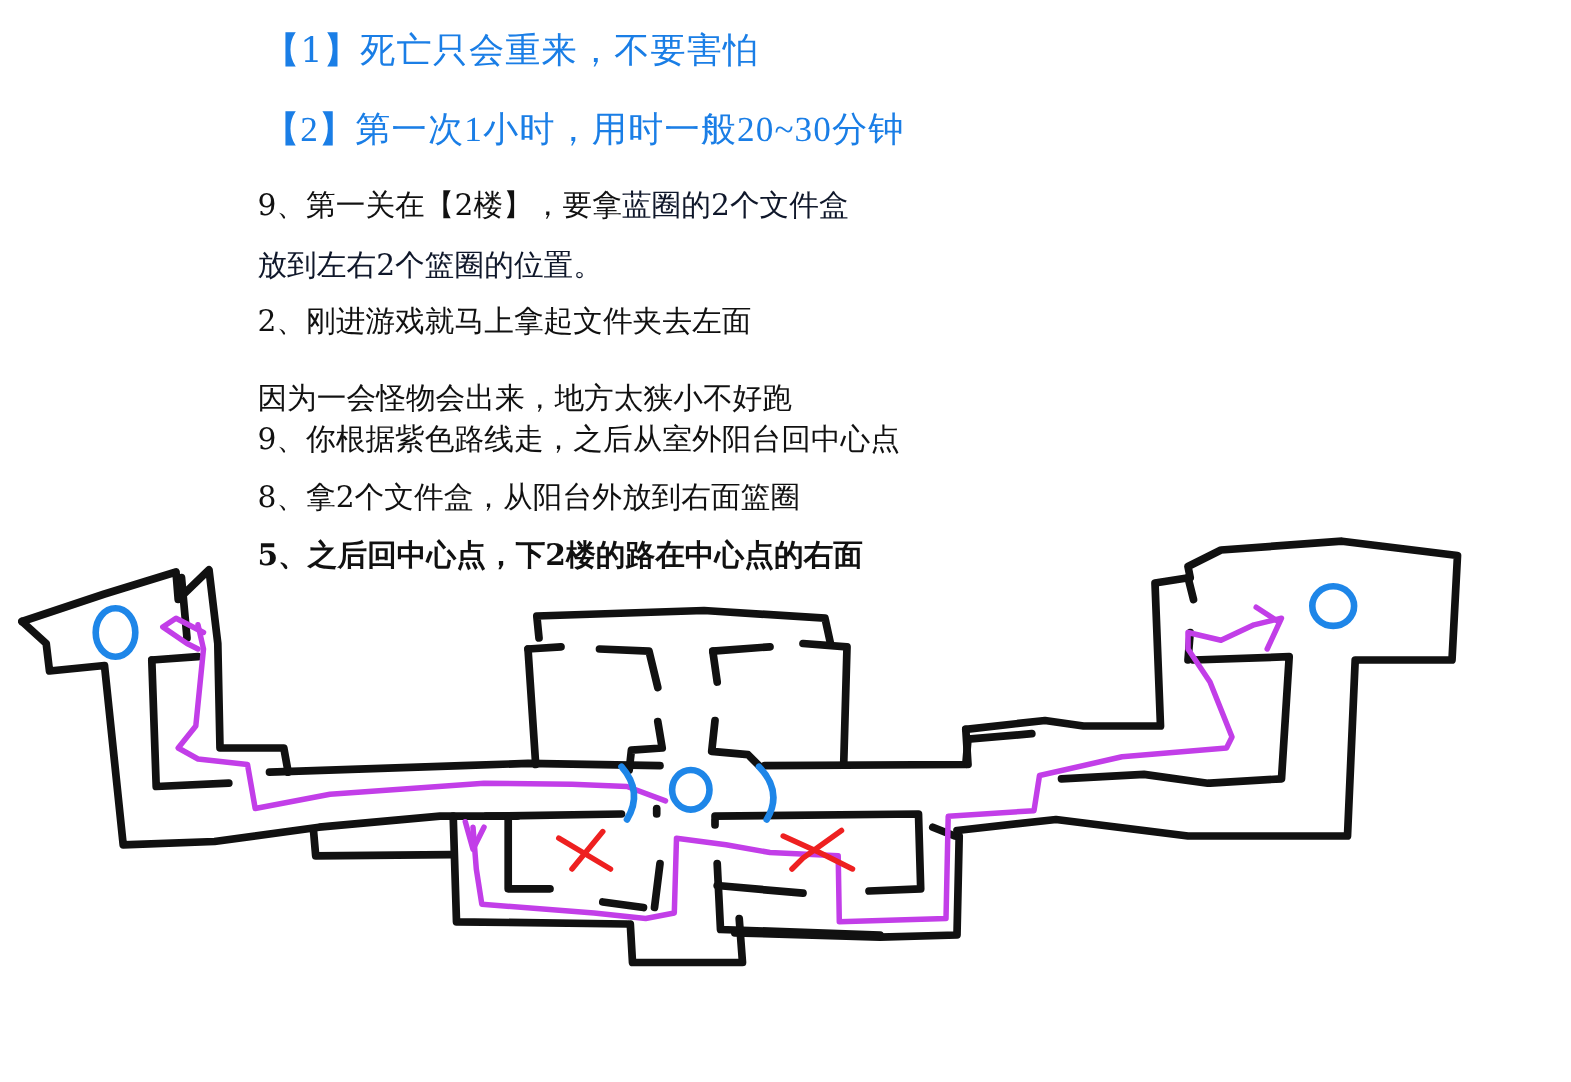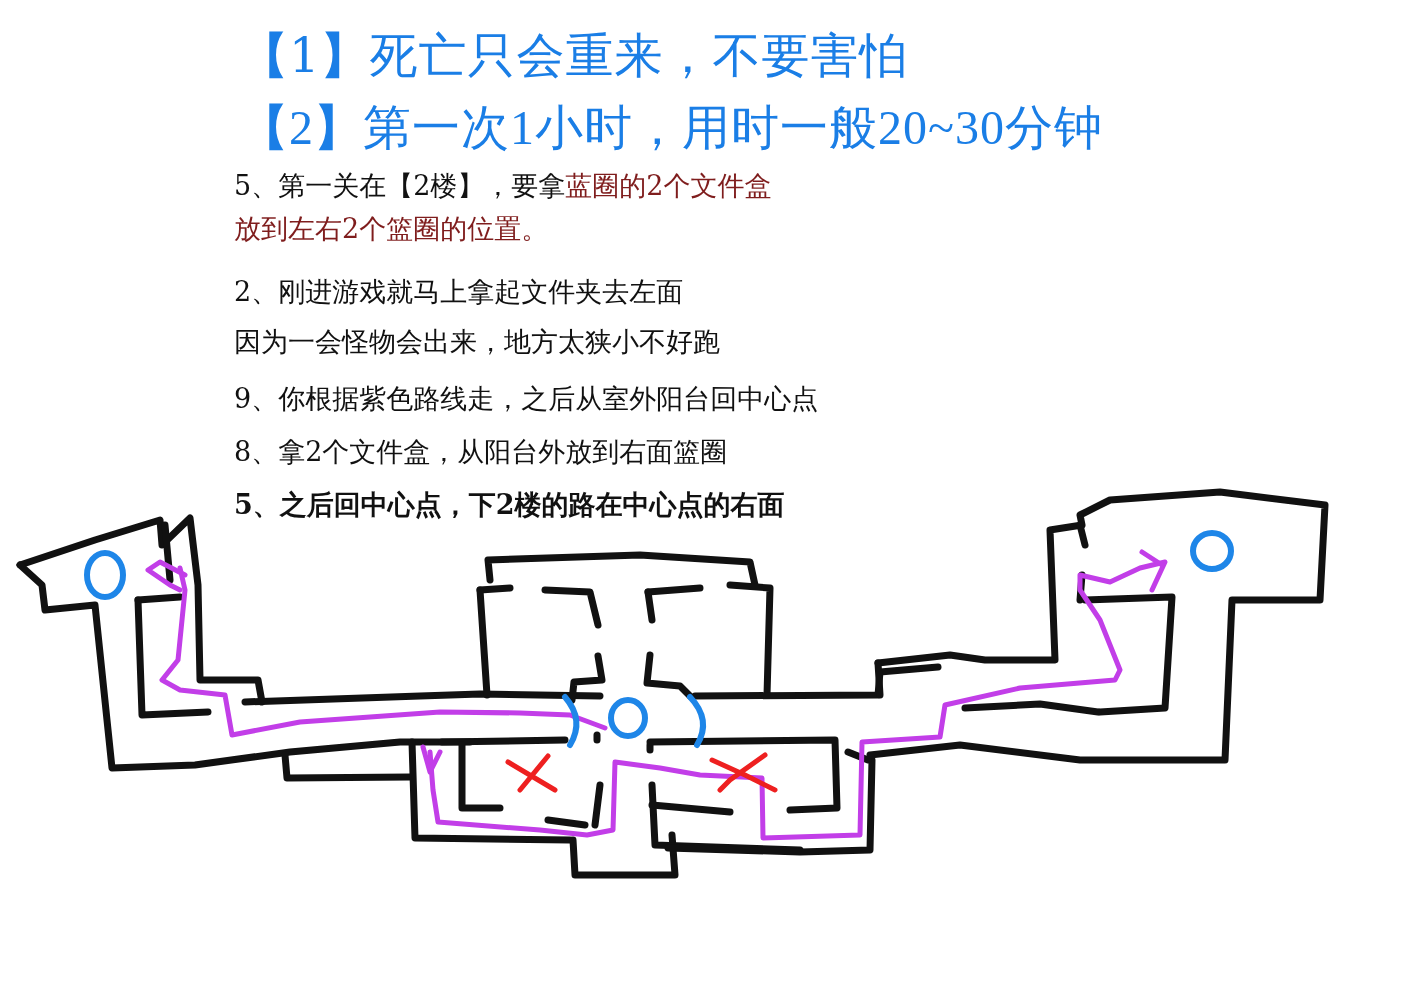--- a/index.html
+++ b/index.html
@@ -1,46 +1,46 @@
 <!DOCTYPE html>
 <html><head>
   <meta charset="utf-8">
   <style>
     html, body { margin: 0; padding: 0; background: #ffffff; }
     body { width: 1428px; height: 984px; position: relative; overflow: hidden; font-family: "DejaVu Serif", "Liberation Serif", serif; }
-    .tip { position: absolute; left: 240px; font-size: 48px; color: #1a7ee6; white-space: nowrap; letter-spacing: 1px; }
+    .tip { position: absolute; left: 240px; font-size: 32px; color: #1a7ee6; white-space: nowrap; letter-spacing: 1px; }
     .tip .br { color: #1a7ee6; font-weight: bold; }
     .tip1 { top: 24px; }
     .tip2 { top: 96px; font-family: Liberation Serif, serif; }
     .step { position: absolute; left: 234px; font-size: 27px; color: #111111; white-space: nowrap; }
-    .hl { color: #7f1d1d; text-align: center; }
+    .hl { color: #0f172a; text-align: center; }
     .s1 { top: 168px; }
-    .s1b { top: 211px; }
+    .s1b { top: 223px; }
     .s2 { top: 274px; text-align: center; }
-    .s2b { top: 324px; }
+    .s2b { top: 344px; }
     .s3 { top: 381px; }
     .s4 { top: 434px; }
     .s5 { top: 487px; font-weight: bold; }
     svg.map { position: absolute; left: 0; top: 0; }
     .wall { fill: none; stroke: #111; stroke-width: 7; stroke-linecap: round; stroke-linejoin: round; }
     .route { fill: none; stroke: #c23ee8; stroke-width: 5; stroke-linecap: round; stroke-linejoin: round; }
     .target { fill: none; stroke: #1e86e8; stroke-width: 6; stroke-linecap: round; }
     .danger { fill: none; stroke: #ee2020; stroke-width: 5; stroke-linecap: round; }
   </style>
 </head>
 <body>
 
 <div class="tip tip1">
   <span class="br">【</span><span>1</span><span class="br">】</span><span>死亡只会重来，不要害怕</span>
 </div>
 <div class="tip tip2">
   <span class="br">【</span><span>2</span><span class="br">】</span><span>第一次1小时，用时一般20~30分钟</span>
 </div>
 
-<div class="step s1"><span>5、第一关在【2楼】，要拿</span><span class="hl">蓝圈的2个文件盒</span></div>
+<div class="step s1"><span>9、第一关在【2楼】，要拿</span><span class="hl">蓝圈的2个文件盒</span></div>
 <div class="step s1b hl">放到左右2个篮圈的位置。</div>
 <div class="step s2">2、刚进游戏就马上拿起文件夹去左面</div>
 <div class="step s2b">因为一会怪物会出来，地方太狭小不好跑</div>
 <div class="step s3">9、你根据紫色路线走，之后从室外阳台回中心点</div>
 <div class="step s4">8、拿2个文件盒，从阳台外放到右面篮圈</div>
 <div class="step s5">5、之后回中心点，下2楼的路在中心点的右面</div>
 
 <svg class="map" width="1428" height="984" viewBox="0 0 1428 984">
   <g>
 

